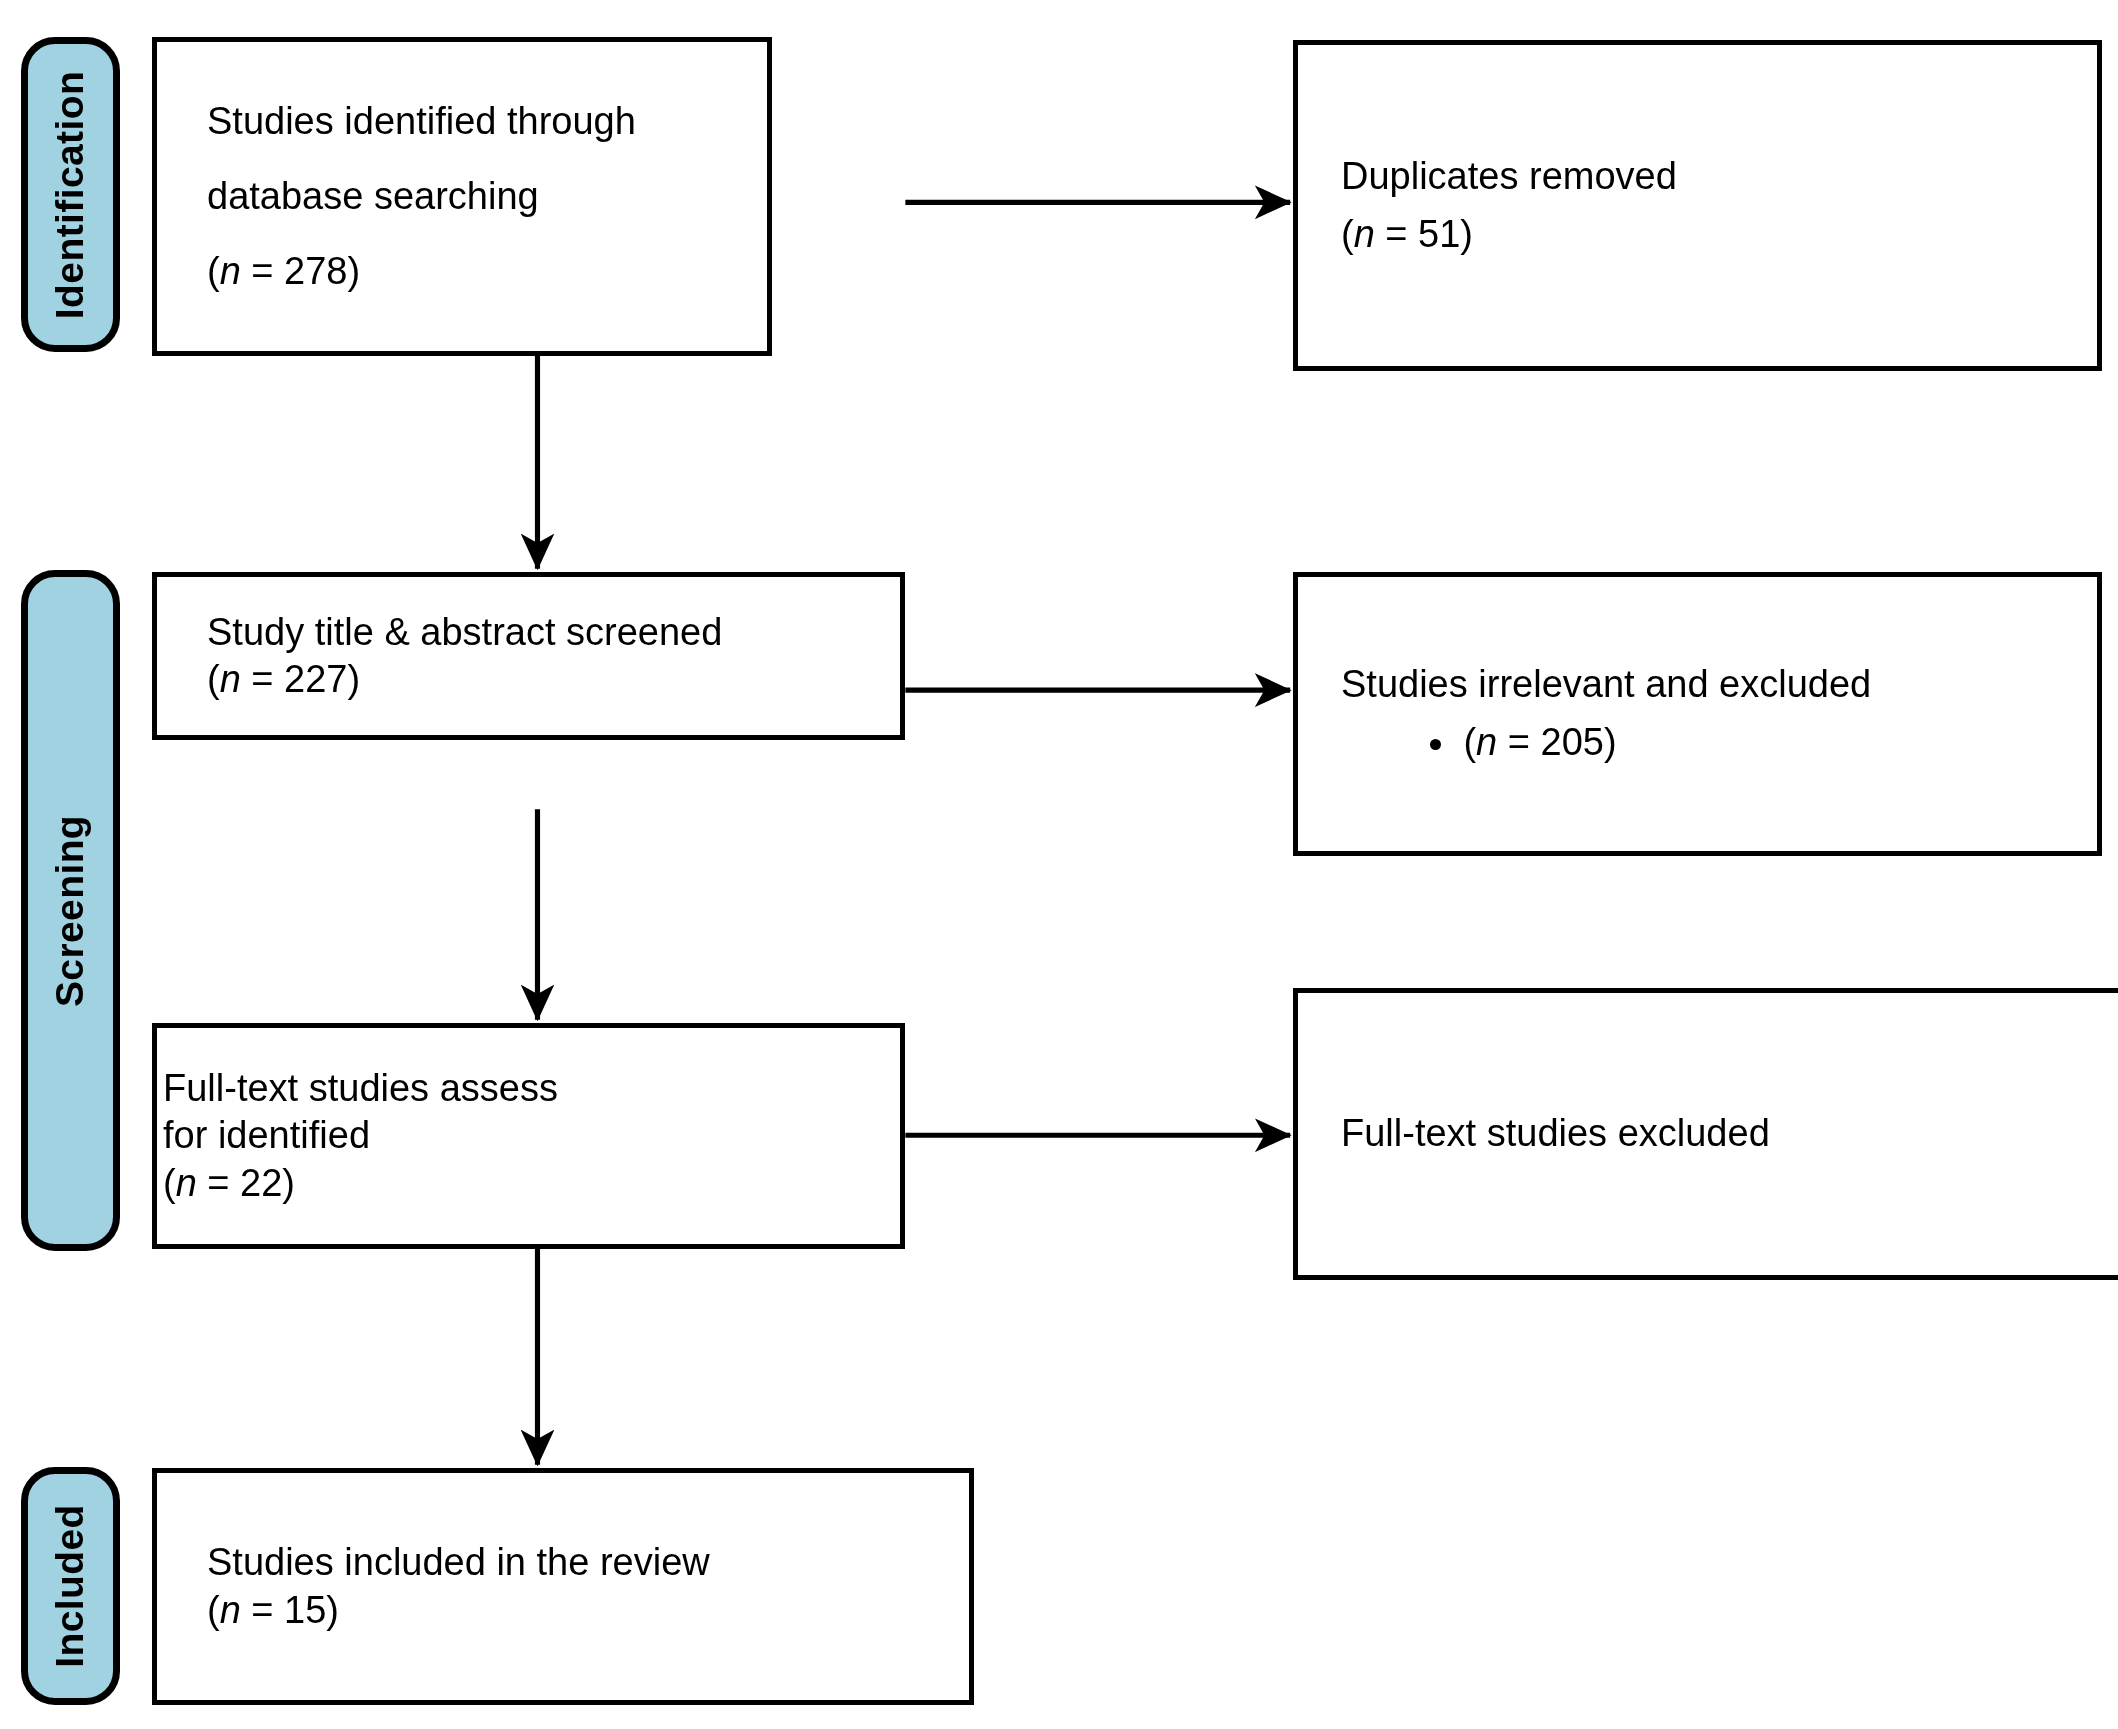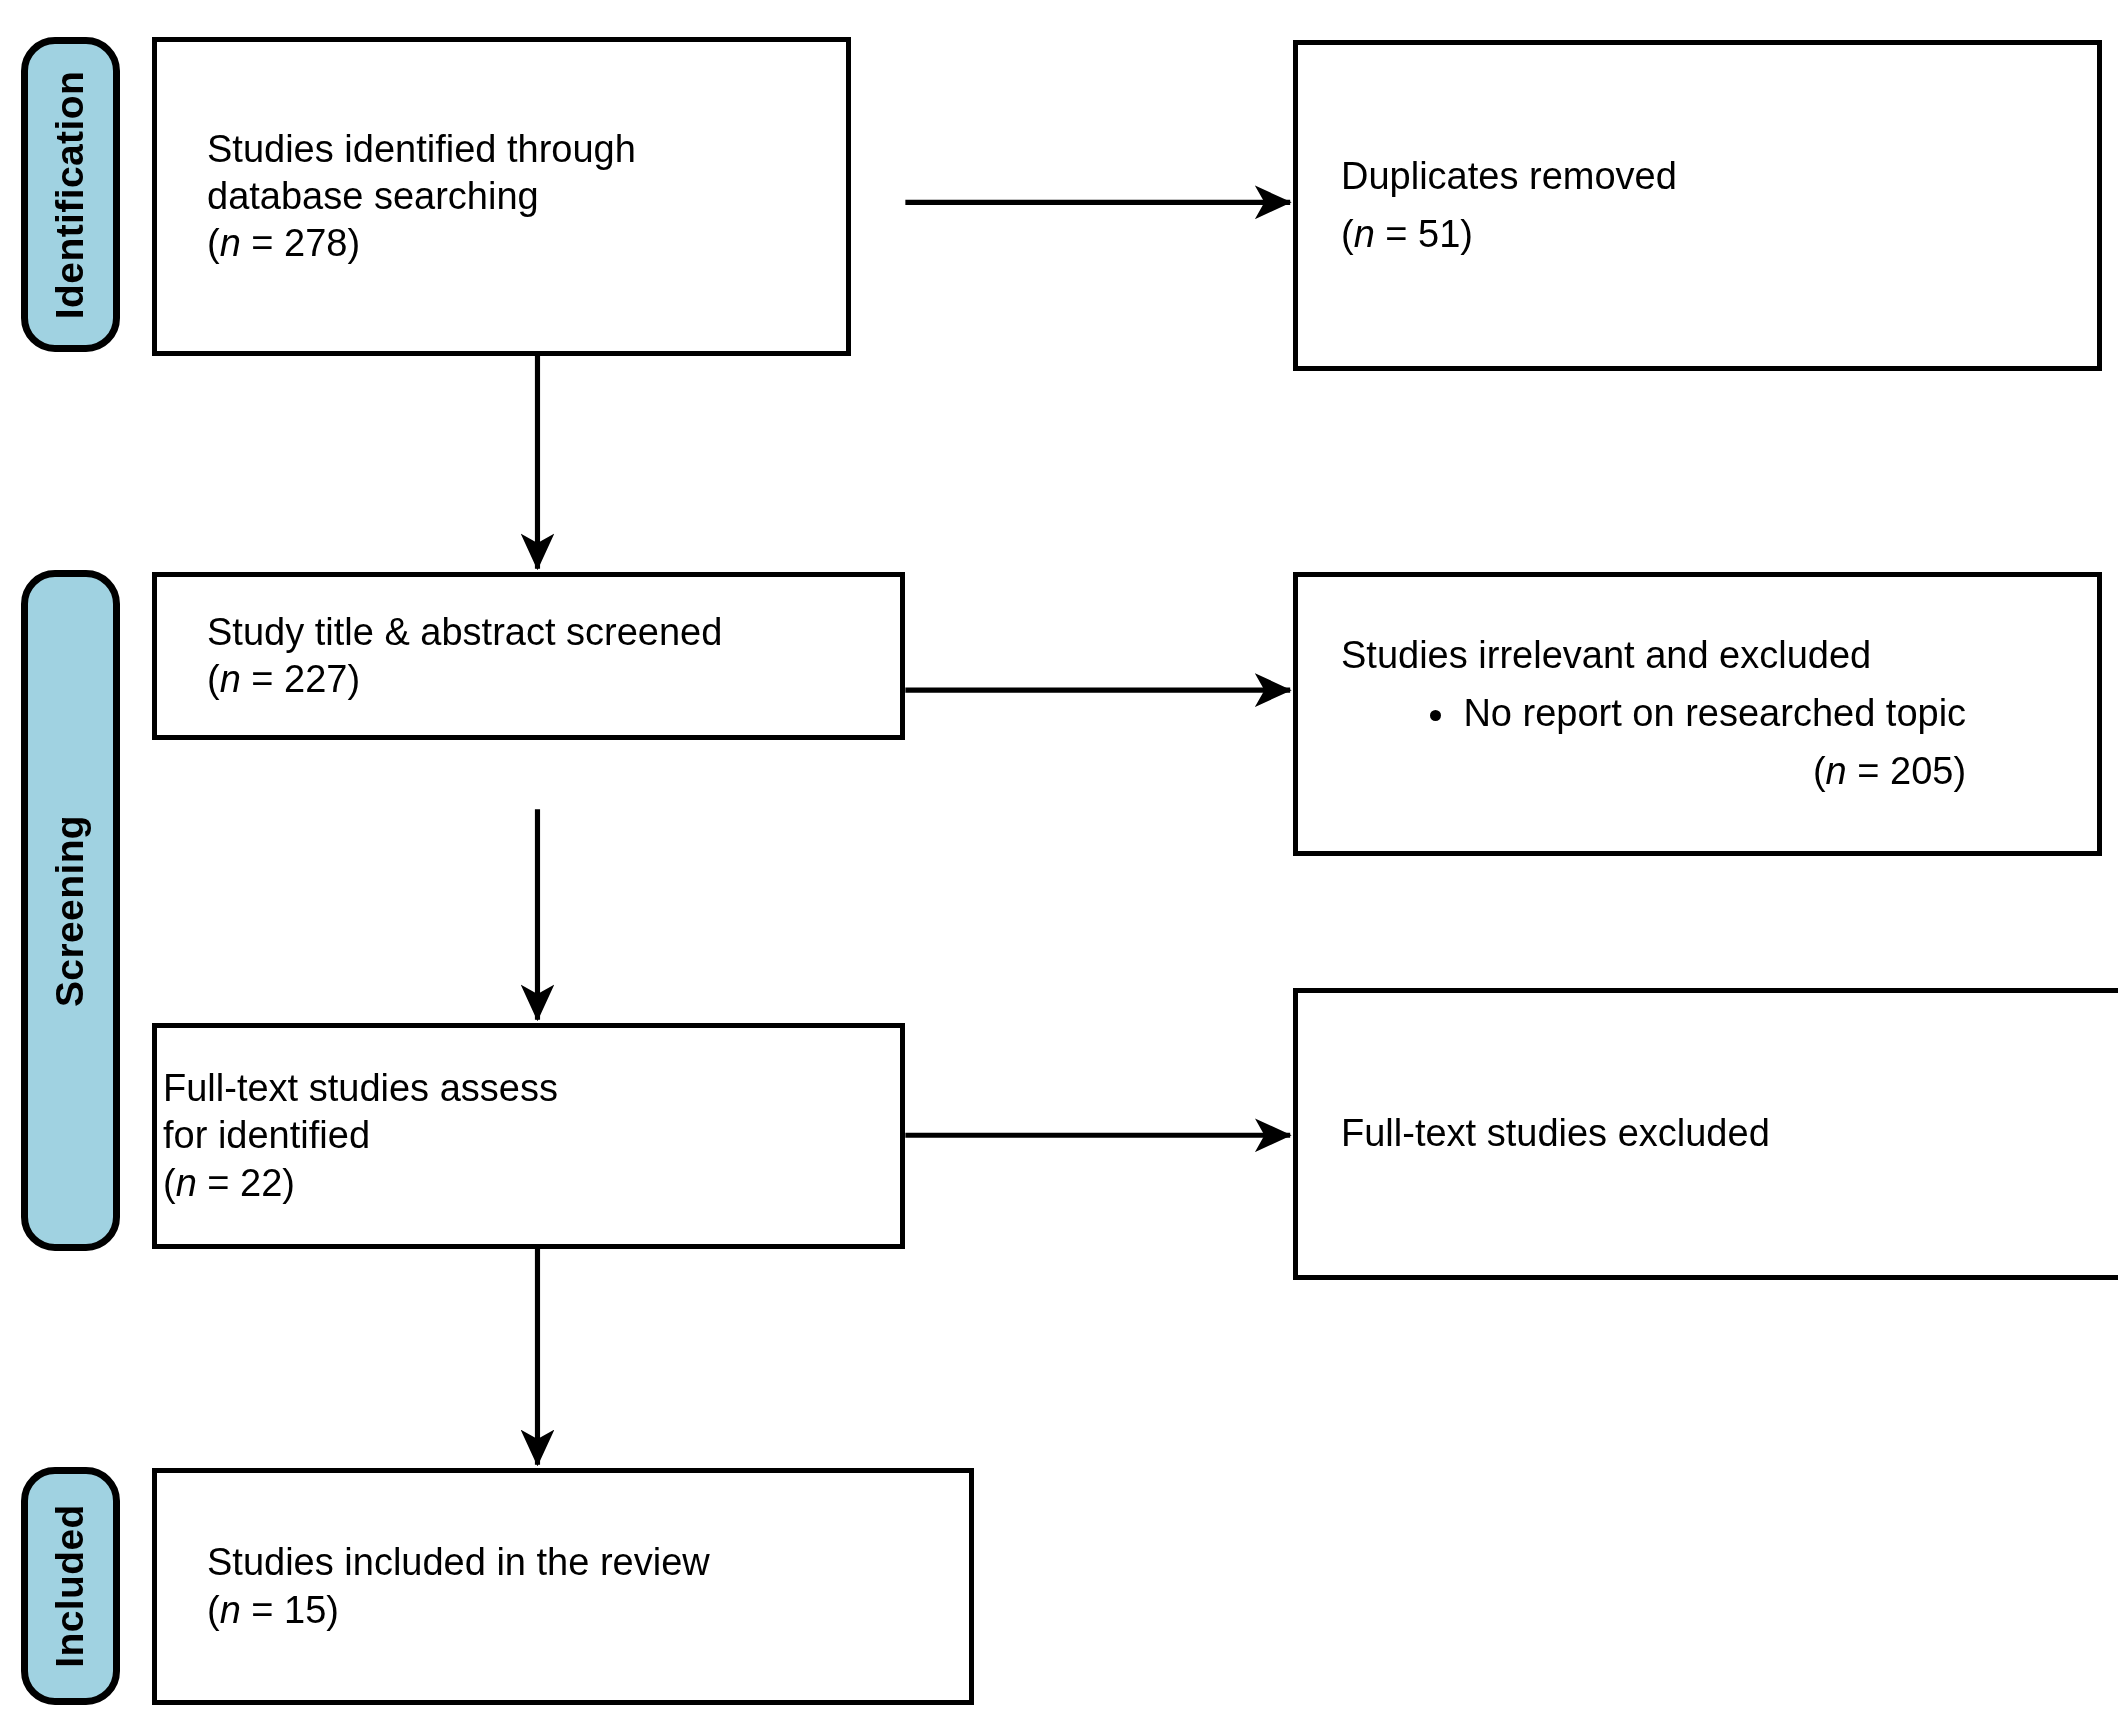--- a/index.html
+++ b/index.html
@@ -96,21 +96,21 @@
   <div class="stage" style="left:20.6px; top:37px; width:99px; height:315px;">
     <span class="stage-text">Identification</span>
   </div>
   <div class="stage" style="left:20.6px; top:570px; width:99px; height:681px;">
     <span class="stage-text">Screening</span>
   </div>
   <div class="stage" style="left:20.6px; top:1467px; width:99px; height:238px;">
     <span class="stage-text">Included</span>
   </div>
 
-  <div class="box left-col" style="left:152px; top:37px; width:699px; height:319px;">
+  <div class="box left-col" style="left:152px; top:37px; width:620px; height:319px;gap:28px;">
     <div class="line"><span>Studies identified through</span></div>
     <div class="line"><span>database searching</span></div>
     <div class="line"><span>(</span><i>n</i><span> = 278)</span></div>
   </div>
 
   <div class="box left-col" style="left:152px; top:572px; width:753px; height:168px;">
     <div class="line"><span>Study title &amp; abstract screened</span></div>
     <div class="line"><span>(</span><i>n</i><span> = 227)</span></div>
   </div>
 
@@ -127,21 +127,20 @@
 
   <div class="box right-col" style="left:1293px; top:40px; width:809px; height:331px;">
     <div class="line"><span>Duplicates removed</span></div>
     <div class="line"><span>(</span><i>n</i><span> = 51)</span></div>
   </div>
 
   <div class="box right-col" style="left:1293px; top:572px; width:809px; height:284px;">
     <div class="line"><span>Studies irrelevant and excluded</span></div>
     <ul class="bullets">
       <li>
-        <div class="line"><span>No report on researched topic</span></div>
         <div class="line"><span>(</span><i>n</i><span> = 205)</span></div>
       </li>
     </ul>
   </div>
 
   <div class="box right-col" style="left:1293px; top:988px; width:910px; height:292px;">
     <div class="line"><span>Full-text studies excluded</span></div>
   </div>
 
 </div>

